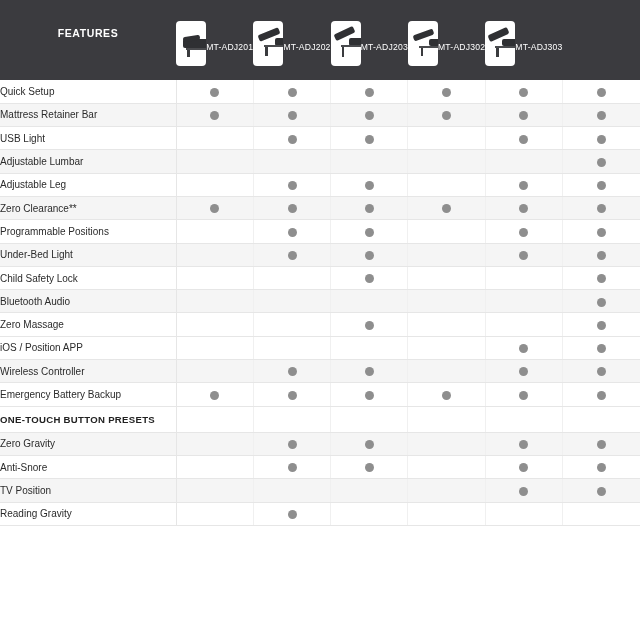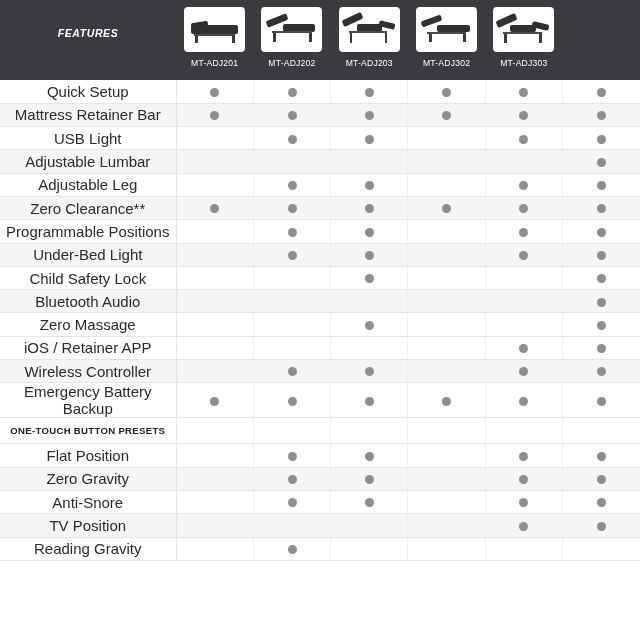--- a/index.html
+++ b/index.html
@@ -28,27 +28,26 @@
     width: 176px;
     height: 80px;
     display: flex;
     align-items: center;
     justify-content: center;
     color: #ffffff;
     font-size: 10.5px;
     font-weight: bold;
     letter-spacing: 0.6px;
     padding-bottom: 14px;
-    font-style: italic;
   }
   .prod-col {
     width: 77.3px;
     height: 80px;
     display: flex;
-    flex-direction: column;
+    flex-direction: row;
     align-items: center;
     justify-content: flex-start;
     padding-top: 7px;
   }
   .prod-thumb {
     width: 61px;
     height: 45px;
     background: #ffffff;
     border-radius: 4px;
     position: relative;
@@ -87,22 +86,21 @@
     width: 640px;
     table-layout: fixed;
   }
   table.compare td {
     height: 23.3px;
     padding: 0;
     border-bottom: 1px solid #e6e6e6;
   }
   td.feat {
     width: 176px;
-    text-align: center;
-    font-size: 15px;
+    font-size: 10px;
     color: #2b2b2b;
     padding-right: 4px;
     border-right: 1px solid #e6e6e6;
   }
   td.cell {
     width: 77.3px;
     text-align: center;
     border-right: 1px solid #f0f0f0;
   }
   td.cell:last-child { border-right: none; }
@@ -120,21 +118,20 @@
   tr.section td {
     background: #ffffff;
     height: 26px;
     border-bottom: 1px solid #e6e6e6;
   }
   tr.section td.feat {
     font-size: 9.6px;
     font-weight: bold;
     letter-spacing: 0.3px;
     color: #222222;
-    text-align: center;
   }
 </style>
 </head>
 <body>
 
 <div id="sheet">
 
   <div class="header">
     <div class="header-label-cell">FEATURES</div>
 
@@ -302,21 +299,21 @@
         <tr class="plain">
           <td class="feat">Zero Massage</td>
           <td class="cell"></td>
           <td class="cell"></td>
           <td class="cell"><span class="dot"></span></td>
           <td class="cell"></td>
           <td class="cell"></td>
           <td class="cell"><span class="dot"></span></td>
         </tr>
         <tr class="plain">
-          <td class="feat">iOS / Retainer APP</td>
+          <td class="feat">iOS / Position APP</td>
           <td class="cell"></td>
           <td class="cell"></td>
           <td class="cell"></td>
           <td class="cell"></td>
           <td class="cell"><span class="dot"></span></td>
           <td class="cell"><span class="dot"></span></td>
         </tr>
         <tr class="alt">
           <td class="feat">Wireless Controller</td>
           <td class="cell"></td>
@@ -337,29 +334,20 @@
         </tr>
         <tr class="section">
           <td class="feat">ONE-TOUCH BUTTON PRESETS</td>
           <td class="cell"></td>
           <td class="cell"></td>
           <td class="cell"></td>
           <td class="cell"></td>
           <td class="cell"></td>
           <td class="cell"></td>
         </tr>
-        <tr class="plain">
-          <td class="feat">Flat Position</td>
-          <td class="cell"></td>
-          <td class="cell"><span class="dot"></span></td>
-          <td class="cell"><span class="dot"></span></td>
-          <td class="cell"></td>
-          <td class="cell"><span class="dot"></span></td>
-          <td class="cell"><span class="dot"></span></td>
-        </tr>
         <tr class="alt">
           <td class="feat">Zero Gravity</td>
           <td class="cell"></td>
           <td class="cell"><span class="dot"></span></td>
           <td class="cell"><span class="dot"></span></td>
           <td class="cell"></td>
           <td class="cell"><span class="dot"></span></td>
           <td class="cell"><span class="dot"></span></td>
         </tr>
         <tr class="plain">

